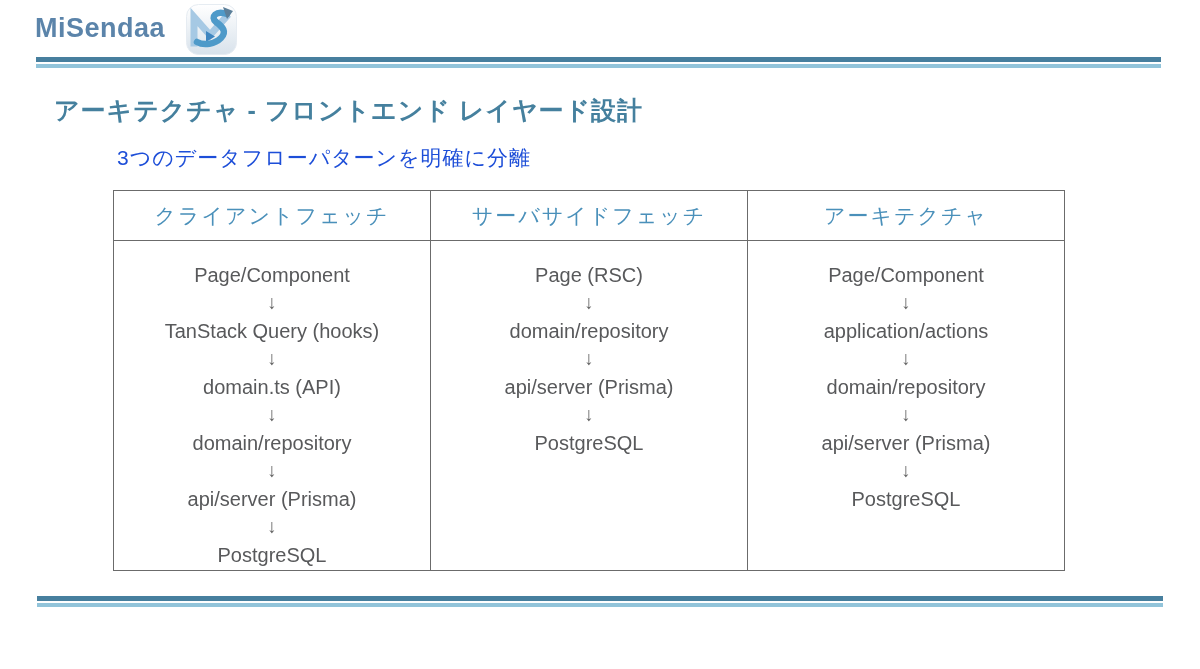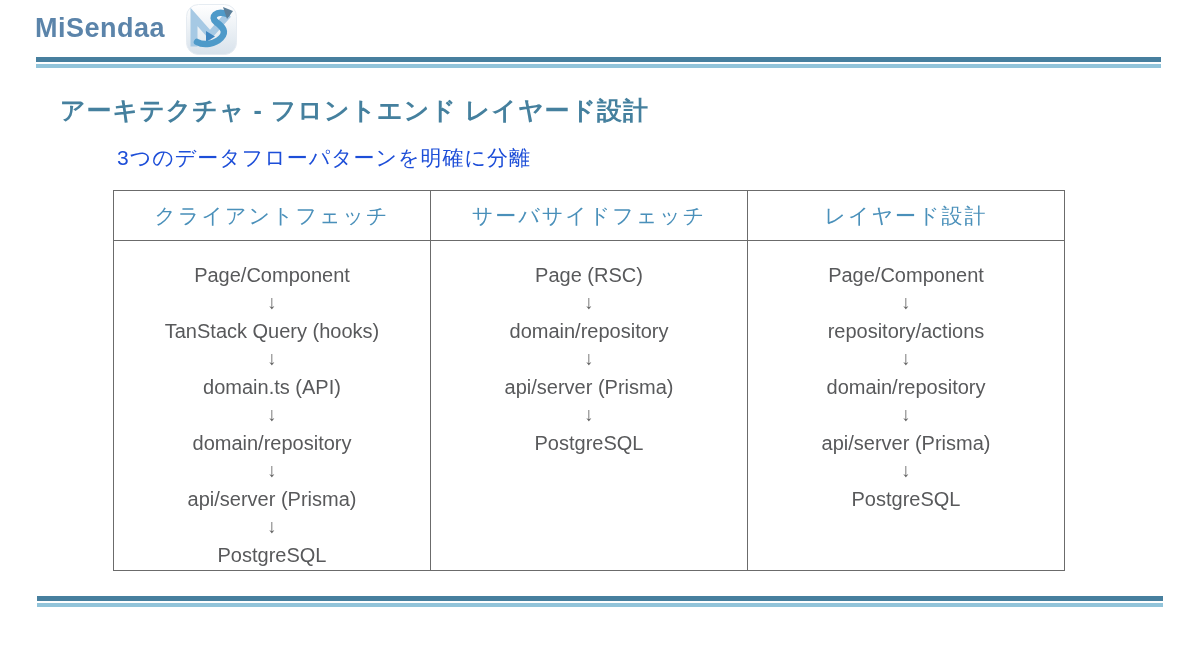--- a/index.html
+++ b/index.html
@@ -21,21 +21,21 @@
   
   .sep { position: absolute; }
   .sep-top { left: 36px; top: 57px; width: 1125px; }
   .sep-bottom { left: 37px; top: 596px; width: 1126px; }
   .sep .dark { height: 5px; background: #477f9e; }
   .sep .gap { height: 2px; background: #ffffff; }
   .sep .light { height: 4px; background: #92c4da; }
 
   
   .page-title {
-    position: absolute; left: 60px; top: 94px;
+    position: absolute; left: 54px; top: 94px;
     font-size: 25px; font-weight: 700; color: #45809e; letter-spacing: 1px;
   }
   .page-subtitle {
     position: absolute; left: 117px; top: 144px;
     font-size: 21px; font-weight: 400; color: #1d4ed8; letter-spacing: 1px;
   }
 
   
   .arch-table {
     position: absolute; left: 113px; top: 190px;
@@ -82,21 +82,21 @@
   </div>
 
   <h1 class="page-title">アーキテクチャ - フロントエンド レイヤード設計</h1>
   <div class="page-subtitle">3つのデータフローパターンを明確に分離</div>
 
   <table class="arch-table">
     <thead>
       <tr>
         <th>クライアントフェッチ</th>
         <th>サーバサイドフェッチ</th>
-        <th>レイヤード設計</th>
+        <th>アーキテクチャ</th>
       </tr>
     </thead>
     <tbody>
       <tr>
         <td>
           <div class="flow">
             <span class="step">Page/Component</span>
             <span class="arrow">↓</span>
             <span class="step">TanStack Query (hooks)</span>
             <span class="arrow">↓</span>
@@ -117,21 +117,21 @@
             <span class="arrow">↓</span>
             <span class="step">api/server (Prisma)</span>
             <span class="arrow">↓</span>
             <span class="step">PostgreSQL</span>
           </div>
         </td>
         <td>
           <div class="flow">
             <span class="step">Page/Component</span>
             <span class="arrow">↓</span>
-            <span class="step">repository/actions</span>
+            <span class="step">application/actions</span>
             <span class="arrow">↓</span>
             <span class="step">domain/repository</span>
             <span class="arrow">↓</span>
             <span class="step">api/server (Prisma)</span>
             <span class="arrow">↓</span>
             <span class="step">PostgreSQL</span>
           </div>
         </td>
       </tr>
     </tbody>

